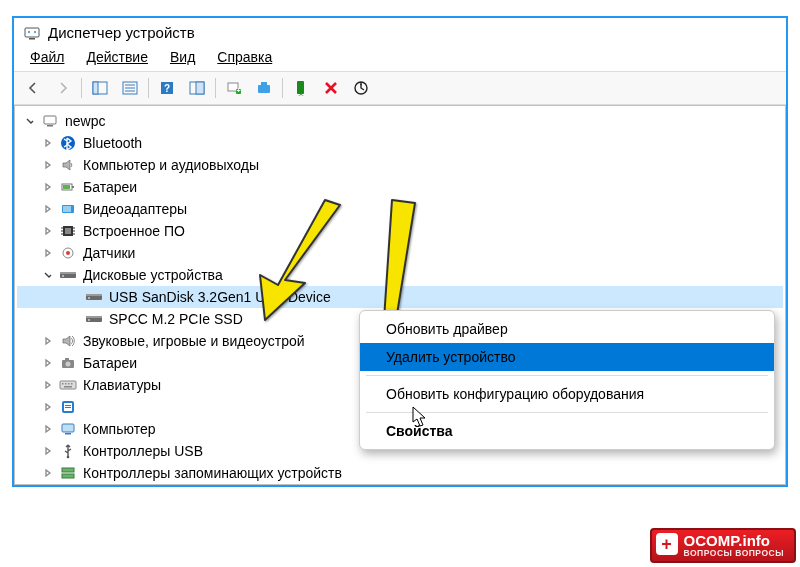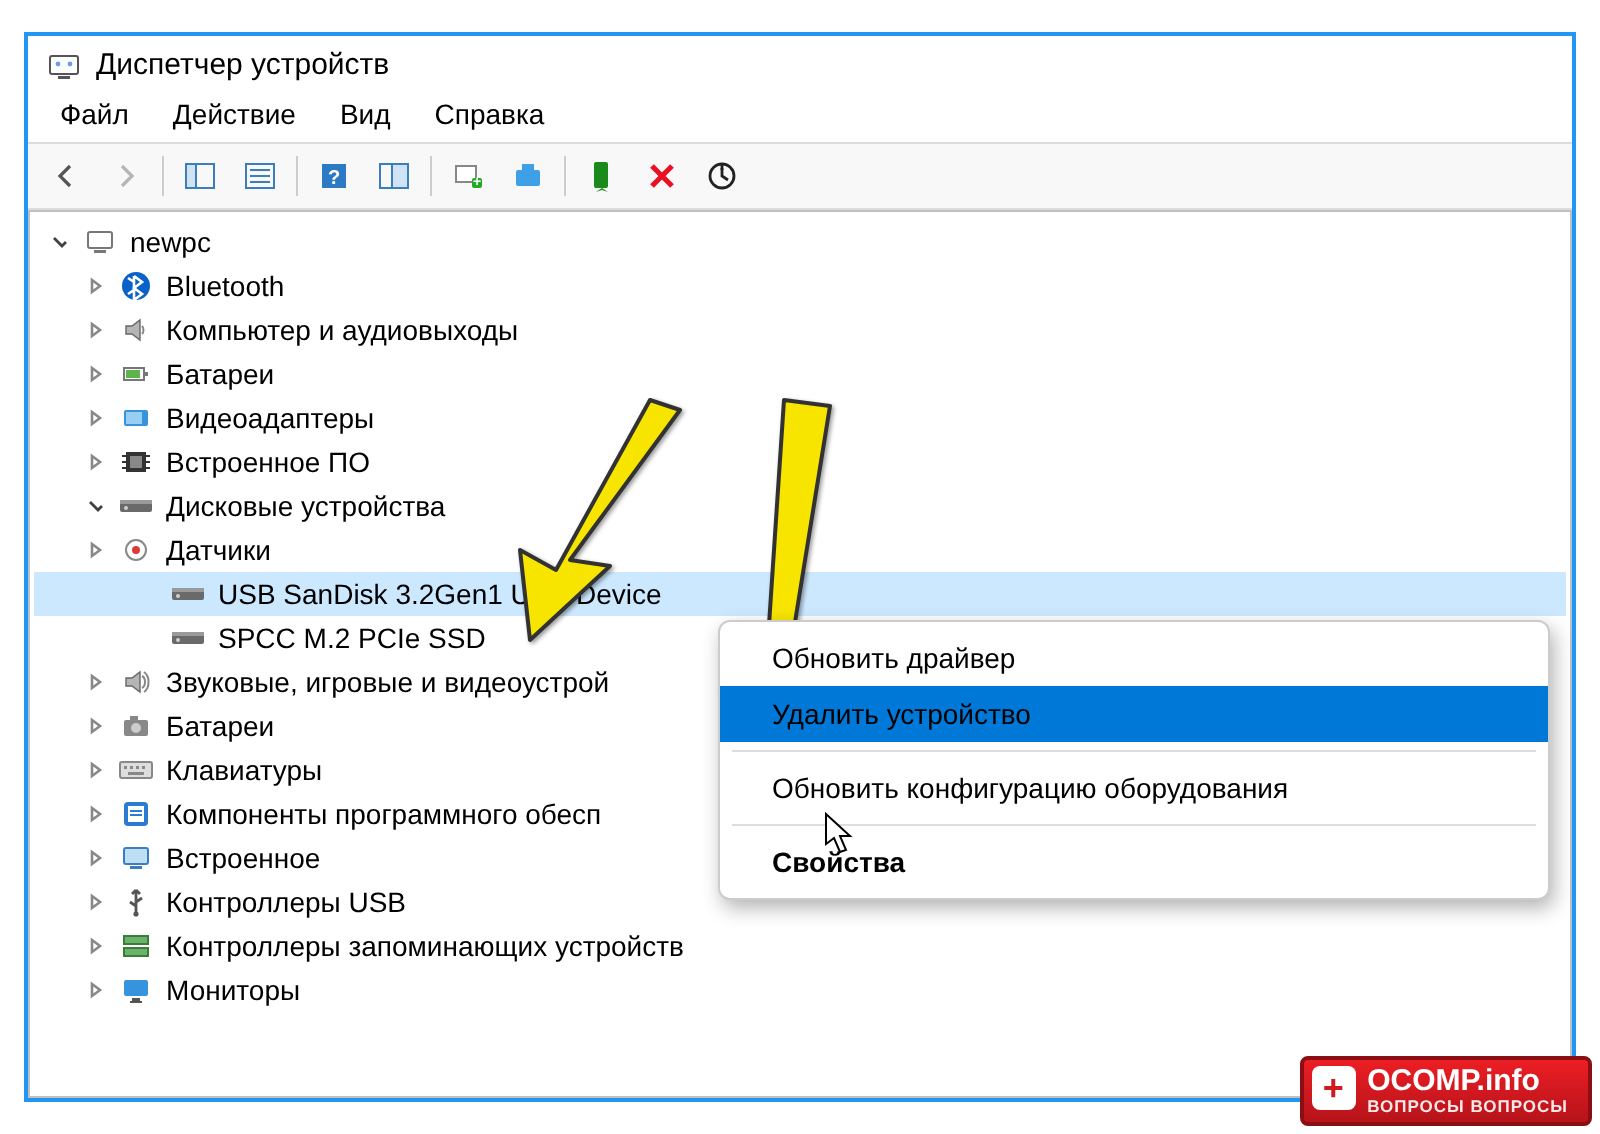--- a/index.html
+++ b/index.html
@@ -9,21 +9,21 @@
     background: #fff;
     width: 800px;
     height: 567px;
     position: relative;
     overflow: hidden;
     user-select: none;
   }
   .window {
     position: absolute;
     left: 12px; top: 16px;
-    width: 776px; height: 535px;
+    width: 776px; height: 471px;
     border: 2px solid #2196f3;
     background: #fff;
     display: flex;
     flex-direction: column;
   }
   
   .titlebar {
     display: flex;
     align-items: center;
     gap: 8px;
@@ -34,20 +34,21 @@
   
   .menubar {
     display: flex;
     gap: 2px;
     padding: 2px 6px 4px 6px;
     font-size: 14px;
   }
   .menubar .menu-item {
     padding: 2px 10px;
     cursor: default;
+    text-decoration: underline;
   }
   
   .toolbar {
     display: flex;
     align-items: center;
     gap: 0px;
     padding: 2px 4px;
     border-top: 1px solid #dcdcdc;
     border-bottom: 1px solid #dcdcdc;
     background: #f8f8f8;
@@ -350,45 +351,45 @@
                 <line x1="13" y1="8" x2="15" y2="8"></line>
                 <line x1="13" y1="11" x2="15" y2="11"></line>
               </g>
             </svg>
           </span>
           <span class="lbl">Встроенное ПО</span>
         </div>
         <div class="node lvl1">
           <span class="exp">
             <svg width="10" height="10" viewBox="0 0 10 10">
+              <path d="M3 2l4 3-4 3z" fill="none" stroke="#888" stroke-width="1.3"></path>
+            </svg>
+          </span>
+          <span class="ic">
+            <svg width="16" height="16" viewBox="0 0 16 16">
+              <circle cx="8" cy="8" r="5" fill="#fff" stroke="#888"></circle>
+              <circle cx="8" cy="8" r="2" fill="#df3a3a"></circle>
+            </svg>
+          </span>
+          <span class="lbl">Датчики</span>
+        </div>
+        <div class="node lvl1">
+          <span class="exp">
+            <svg width="10" height="10" viewBox="0 0 10 10">
               <path d="M2 3l4 4 2-2" fill="none" stroke="#404040" stroke-width="1.4"></path>
             </svg>
           </span>
           <span class="ic">
             <svg width="18" height="12" viewBox="0 0 18 12">
               <rect x="1" y="3" width="16" height="6" rx="1" fill="#6a6a6a"></rect>
               <rect x="1" y="3" width="16" height="2" fill="#9a9a9a"></rect>
               <circle cx="4" cy="7" r="1" fill="#cfcfcf"></circle>
             </svg>
           </span>
           <span class="lbl">Дисковые устройства</span>
-        </div>
-        <div class="node lvl1">
-          <span class="exp">
-            <svg width="10" height="10" viewBox="0 0 10 10">
-              <path d="M3 2l4 3-4 3z" fill="none" stroke="#888" stroke-width="1.3"></path>
-            </svg>
-          </span>
-          <span class="ic">
-            <svg width="16" height="16" viewBox="0 0 16 16">
-              <circle cx="8" cy="8" r="5" fill="#fff" stroke="#888"></circle>
-              <circle cx="8" cy="8" r="2" fill="#df3a3a"></circle>
-            </svg>
-          </span>
-          <span class="lbl">Датчики</span>
         </div>
         <div class="node lvl2 sel">
           <span class="exp"></span>
           <span class="ic">
             <svg width="18" height="12" viewBox="0 0 18 12">
               <rect x="1" y="3" width="16" height="6" rx="1" fill="#6a6a6a"></rect>
               <rect x="1" y="3" width="16" height="2" fill="#9a9a9a"></rect>
               <circle cx="4" cy="7" r="1" fill="#cfcfcf"></circle>
             </svg>
           </span>
@@ -461,35 +462,34 @@
             </svg>
           </span>
           <span class="ic">
             <svg width="16" height="16" viewBox="0 0 16 16">
               <rect x="2" y="2" width="12" height="12" rx="2" fill="#2b7bd1"></rect>
               <rect x="4" y="4" width="8" height="8" fill="#fff"></rect>
               <rect x="5" y="6" width="6" height="1" fill="#2b7bd1"></rect>
               <rect x="5" y="8" width="6" height="1" fill="#2b7bd1"></rect>
             </svg>
           </span>
-          <span class="lbl">Компоненты программного обесп</span>
         </div>
         <div class="node lvl1">
           <span class="exp">
             <svg width="10" height="10" viewBox="0 0 10 10">
               <path d="M3 2l4 3-4 3z" fill="none" stroke="#888" stroke-width="1.3"></path>
             </svg>
           </span>
           <span class="ic">
             <svg width="16" height="16" viewBox="0 0 16 16">
               <rect x="2" y="3" width="12" height="8" rx="1" fill="#bcdff5" stroke="#3b7dbd"></rect>
               <rect x="5" y="12" width="6" height="1.5" fill="#3b7dbd"></rect>
             </svg>
           </span>
-          <span class="lbl">Встроенное</span>
+          <span class="lbl">Компьютер</span>
         </div>
         <div class="node lvl1">
           <span class="exp">
             <svg width="10" height="10" viewBox="0 0 10 10">
               <path d="M3 2l4 3-4 3z" fill="none" stroke="#888" stroke-width="1.3"></path>
             </svg>
           </span>
           <span class="ic">
             <svg width="16" height="16" viewBox="0 0 16 16">
               <path d="M8 2v12M8 2l2 2M8 2L6 4M8 8l3-2M8 10l-3-2" fill="none" stroke="#555" stroke-width="1.4"></path>

